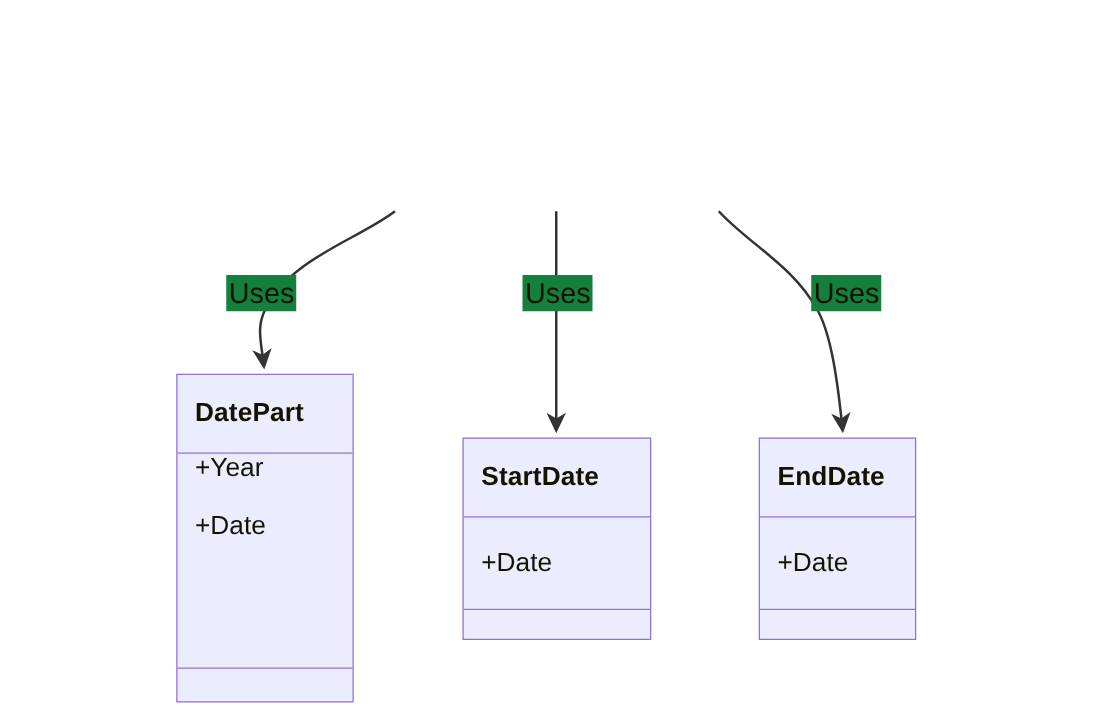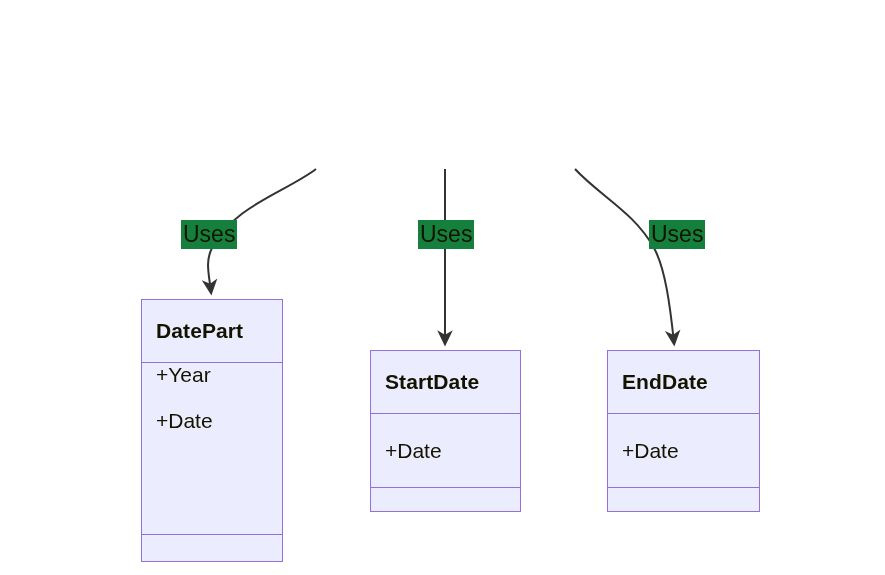--- a/index.html
+++ b/index.html
@@ -118,21 +118,21 @@
     font-size: 21px;
   }
   #class-startdate .sec-methods {
     height: 24px;
   }
 
   
   #class-enddate {
     left: 607px;
     top: 350px;
-    width: 153px;
+    width: 126px;
     height: 162px;
   }
   #class-enddate .sec-title {
     height: 62px;
     font-size: 21px;
   }
   #class-enddate .sec-attrs {
     flex: 1;
     font-size: 21px;
   }

